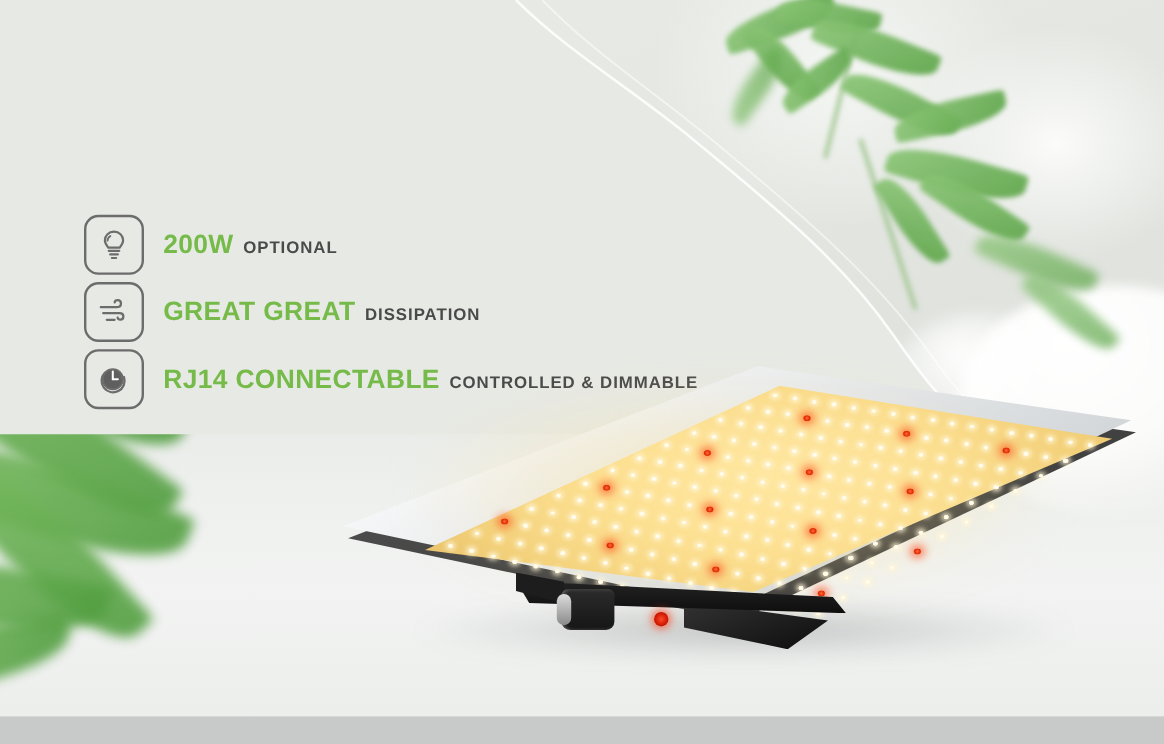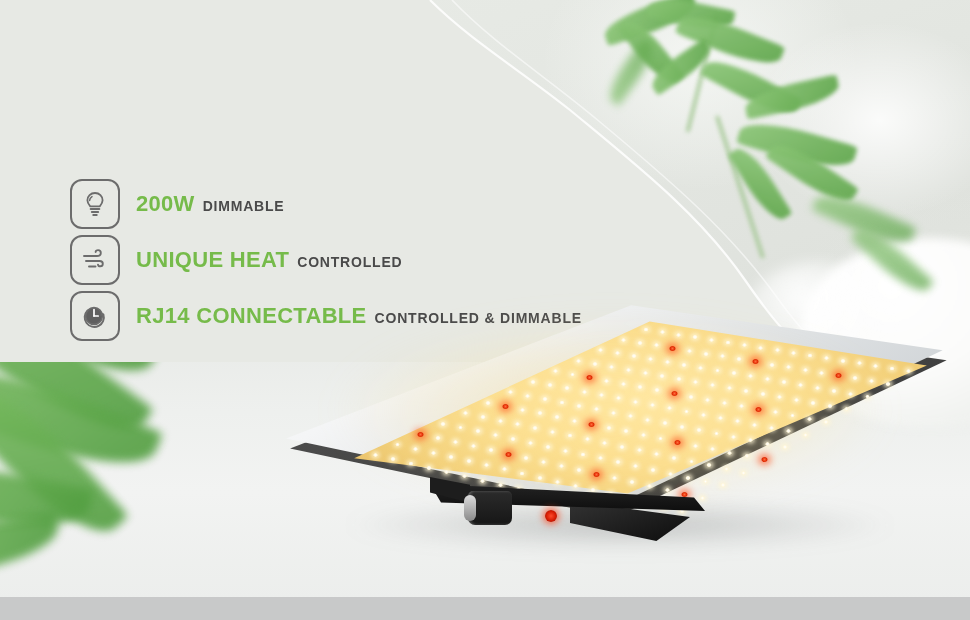--- a/index.html
+++ b/index.html
@@ -218,35 +218,35 @@
         <svg width="26" height="28" viewBox="0 0 26 28">
           <path d="M13,3 C8.6,3 5.4,6.3 5.4,10.3 C5.4,13.1 7,14.9 8.3,16.4 L17.7,16.4 C19,14.9 20.6,13.1 20.6,10.3 C20.6,6.3 17.4,3 13,3 Z" fill="none" stroke="#6c6c6c" stroke-width="1.8" stroke-linejoin="round"></path>
           <path d="M10,6.6 C8.4,7.6 7.6,9 7.6,10.6" fill="none" stroke="#6c6c6c" stroke-width="1.5" stroke-linecap="round"></path>
           <line x1="8.6" y1="19" x2="17.4" y2="19" stroke="#6c6c6c" stroke-width="1.8" stroke-linecap="round"></line>
           <line x1="9.8" y1="22" x2="16.2" y2="22" stroke="#6c6c6c" stroke-width="1.8" stroke-linecap="round"></line>
           <line x1="11.2" y1="25" x2="14.8" y2="25" stroke="#6c6c6c" stroke-width="1.8" stroke-linecap="round"></line>
         </svg>
       </div>
       <div class="f-text">
         <span class="f-main">200W</span>
-        <span class="f-sub">DIMMABLE</span>
+        <span class="f-sub">OPTIONAL</span>
       </div>
     </div>
 
     <div class="feature">
       <div class="f-icon">
         <svg width="28" height="24" viewBox="0 0 28 24">
           <path d="M3,8 L16,8 C18.4,8 19.8,6.6 19.8,4.9 C19.8,3.3 18.6,2.1 17.1,2.1 C15.7,2.1 14.7,3 14.6,4" fill="none" stroke="#6c6c6c" stroke-width="1.9" stroke-linecap="round"></path>
           <path d="M5,13 L18.6,13 C20.6,13 21.8,14.2 21.8,15.7 C21.8,17.2 20.7,18.3 19.3,18.3 C18,18.3 17.1,17.5 17,16.6" fill="none" stroke="#6c6c6c" stroke-width="1.9" stroke-linecap="round"></path>
           <path d="M8,18.5 L14.5,18.5" fill="none" stroke="#6c6c6c" stroke-width="1.9" stroke-linecap="round"></path>
         </svg>
       </div>
       <div class="f-text">
-        <span class="f-main">UNIQUE HEAT</span>
-        <span class="f-sub">CONTROLLED</span>
+        <span class="f-main">GREAT GREAT</span>
+        <span class="f-sub">DISSIPATION</span>
       </div>
     </div>
 
     <div class="feature">
       <div class="f-icon">
         <svg width="28" height="28" viewBox="0 0 28 28">
           <circle cx="13" cy="14" r="8.4" fill="#5f5f5f"></circle>
           <circle cx="13" cy="14" r="8.4" fill="none" stroke="#6c6c6c" stroke-width="1.6"></circle>
           <line x1="13" y1="14" x2="13" y2="7.6" stroke="#ffffff" stroke-width="1.7" stroke-linecap="round"></line>
           <line x1="13" y1="14" x2="17.2" y2="14" stroke="#ffffff" stroke-width="1.7" stroke-linecap="round"></line>

